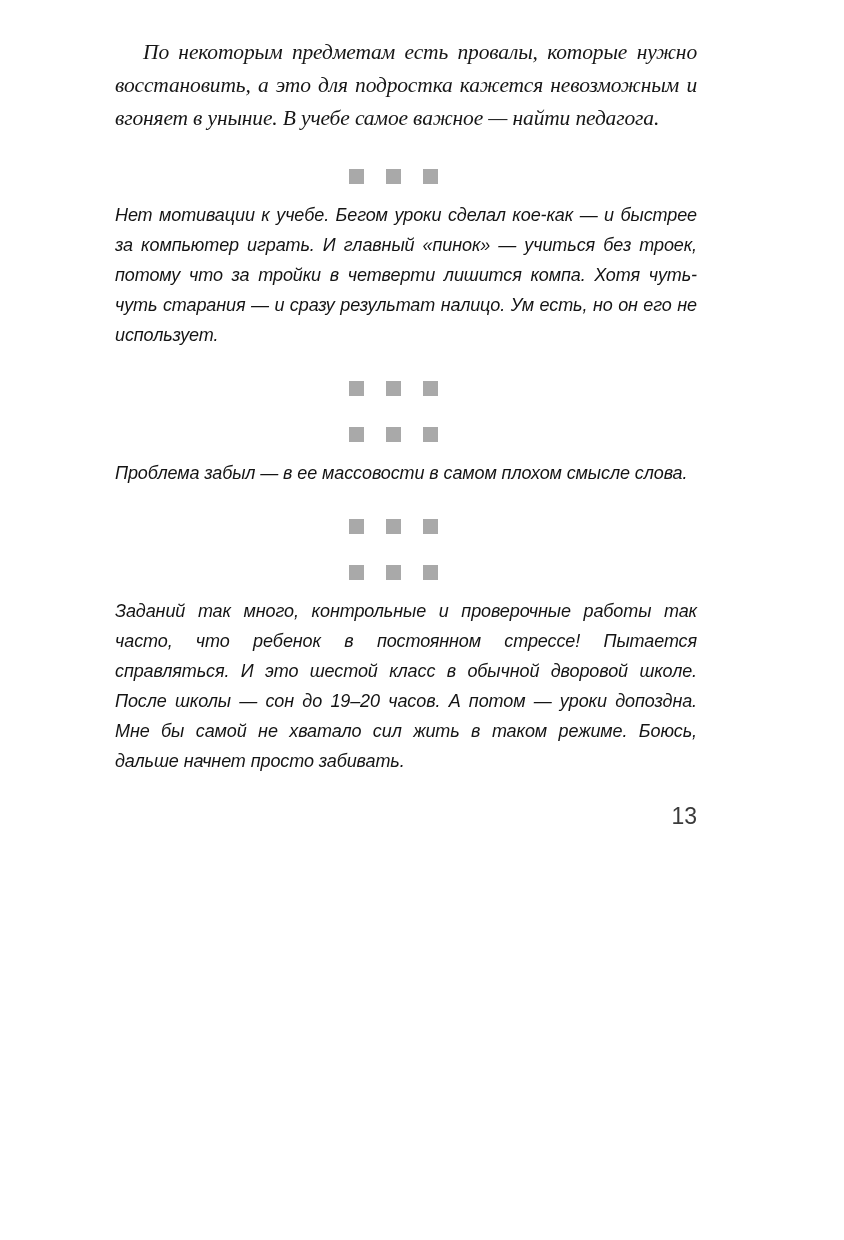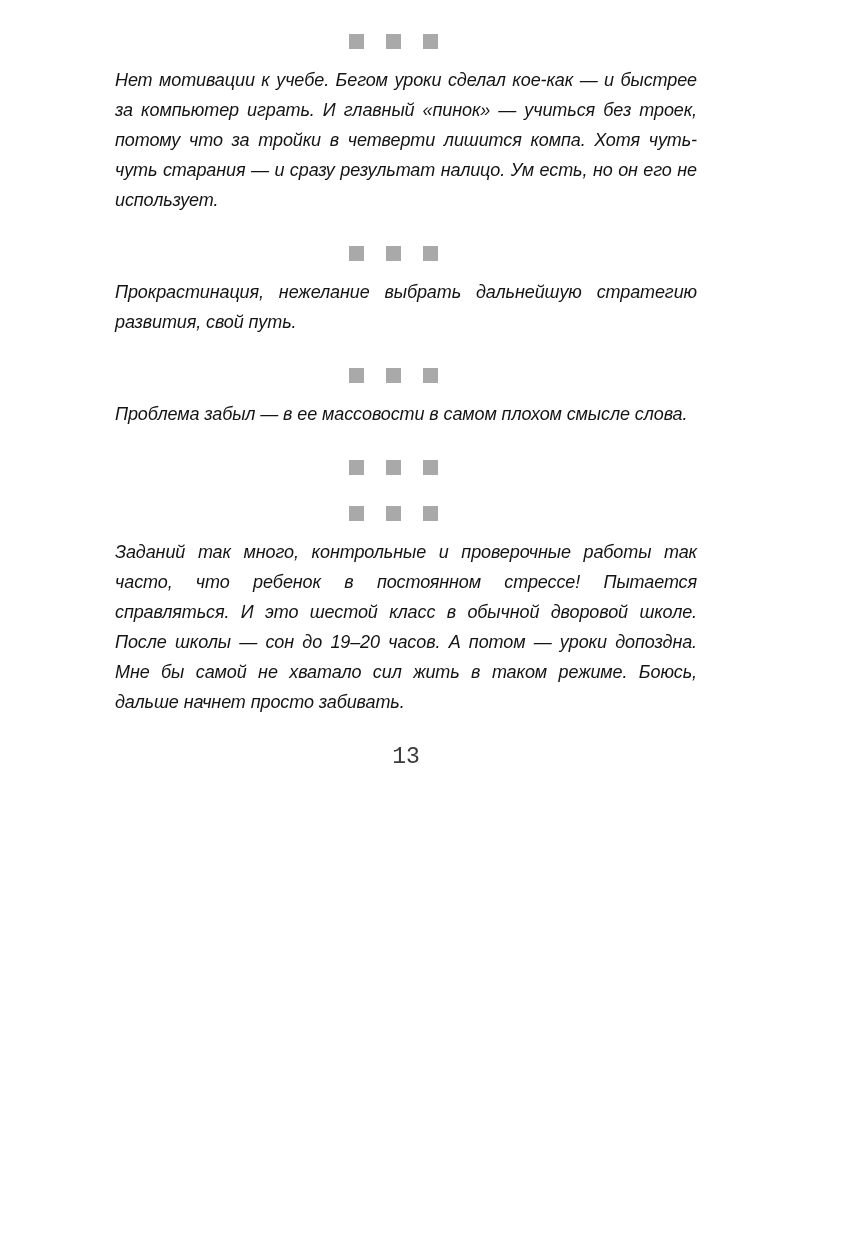--- a/index.html
+++ b/index.html
@@ -65,51 +65,51 @@
     font-style: italic;
     font-size: 18px;
     line-height: 30px;
     letter-spacing: -0.1px;
     color: #141414;
     text-align: justify;
     hyphens: manual;
   }
   .folio {
     margin-top: 26px;
-    text-align: center;
-    font-family: Liberation Mono, monospace;
+    text-align: right;
+    font-family: Liberation Sans, sans-serif;
     font-size: 23px;
     font-weight: 400;
     color: #3a3a3a;
     line-height: 28px;
   }
 </style>
 </head>
 <body>
 
 <div class="page">
   <div class="column">
 
 
+    <p class="intro">По некоторым предметам есть провалы, которые нужно восстановить, а это для подростка кажется невозможным и вгоняет в уныние. В учебе самое важное — найти педагога.</p>
 
     <div class="separator first">
       <span class="sq"></span>
       <span class="sq"></span>
       <span class="sq"></span>
     </div>
 
     <p class="quote">Нет мотивации к учебе. Бегом уроки сделал кое-как — и быстрее за компьютер играть. И главный «пинок» — учиться без троек, потому что за тройки в четверти лишится компа. Хотя чуть-чуть старания — и сразу результат налицо. Ум есть, но он его не использует.</p>
 
     <div class="separator">
       <span class="sq"></span>
       <span class="sq"></span>
       <span class="sq"></span>
     </div>
 
-    <p class="quote">Прокрастинация, нежелание выбрать дальнейшую стра­тегию развития, свой путь.</p>
 
     <div class="separator">
       <span class="sq"></span>
       <span class="sq"></span>
       <span class="sq"></span>
     </div>
 
     <p class="quote">Проблема забыл — в ее массовости в самом плохом смысле слова.</p>
 
     <div class="separator">

